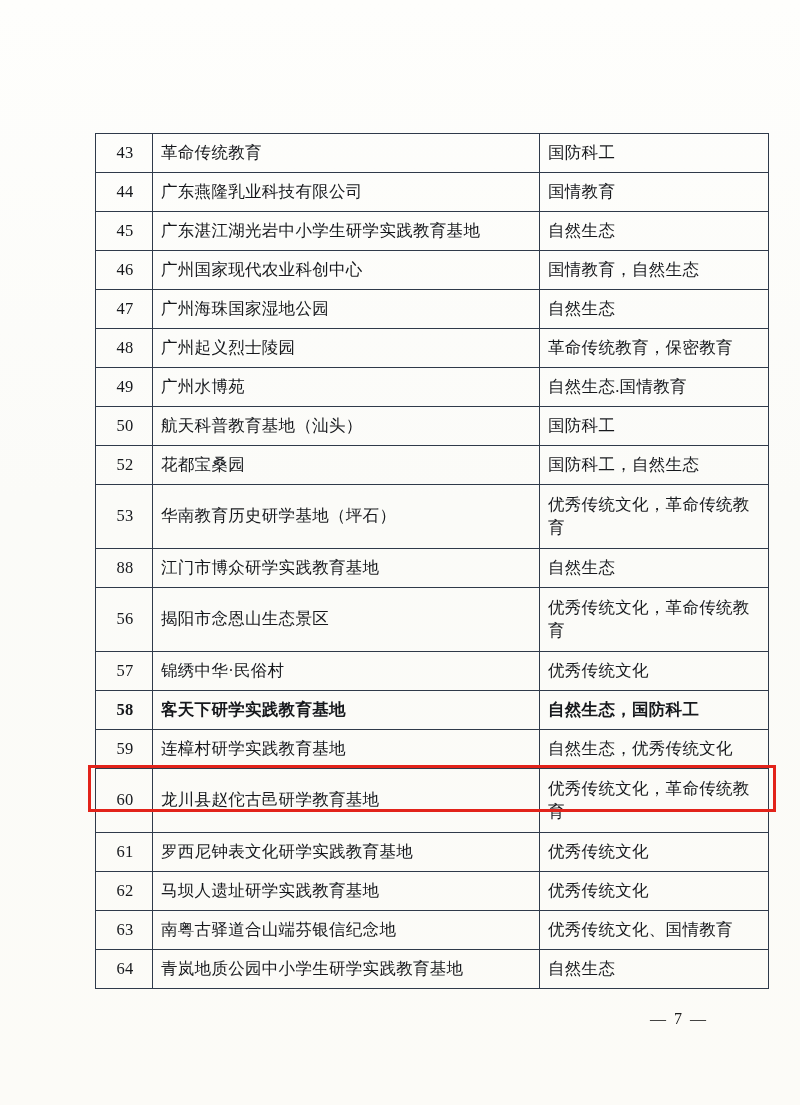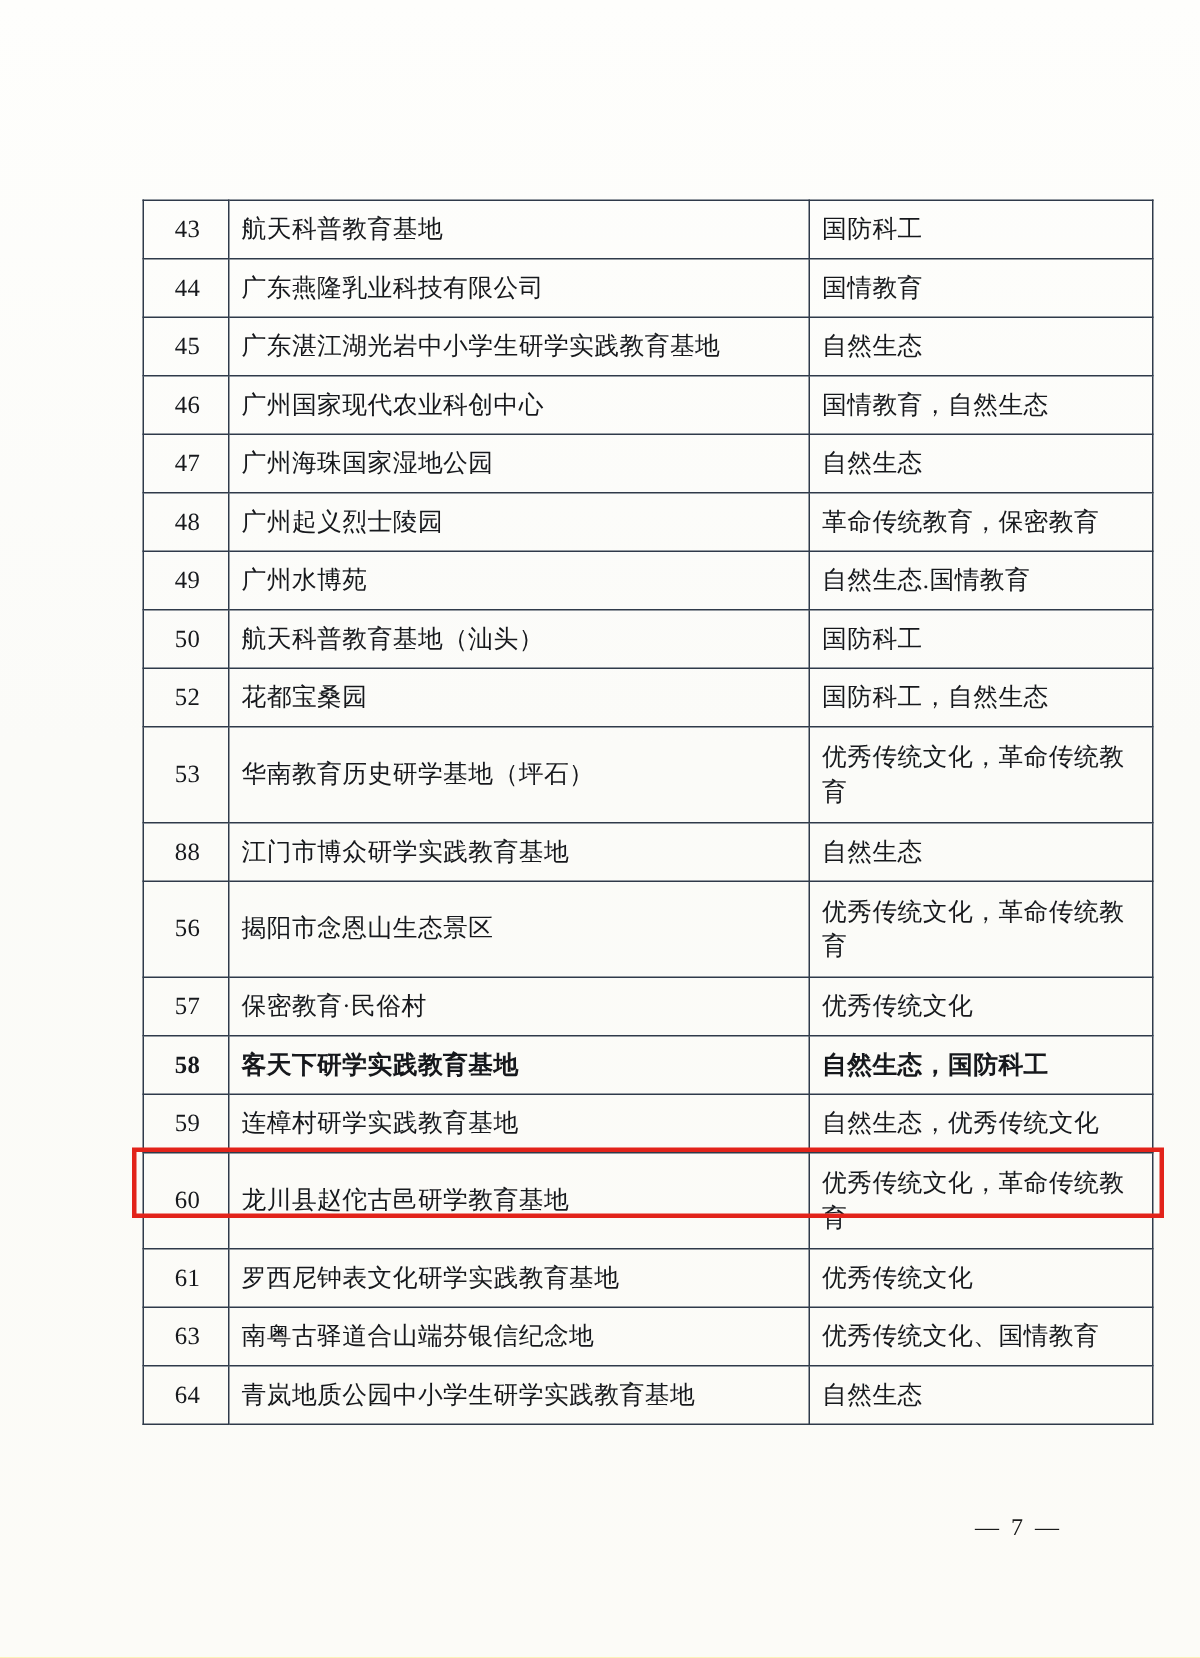--- a/index.html
+++ b/index.html
@@ -14,21 +14,21 @@
     color: #1a1a1a;
     position: relative;
     overflow: hidden;
   }
   .page {
     position: absolute;
     left: 0;
     top: 0;
     width: 800px;
     height: 1105px;
-    background: #fde047;
+    background: #e5e5e5;
   }
   
   .paper-tint {
     position: absolute;
     inset: 0;
     background: linear-gradient(180deg, #fefefc 0%, #fbfbf8 45%, #fcfbf7 100%);
     pointer-events: none;
   }
   .table-wrap {
     position: absolute;
@@ -93,21 +93,21 @@
 <body>
 
 <div class="page">
   <div class="paper-tint"></div>
 
   <div class="table-wrap">
     <table class="doc-table" id="doc-table">
       <tbody id="table-body">
           <tr class="row-h1">
             <td class="col-num">43</td>
-            <td class="col-name">航天科普教育基地</td>
+            <td class="col-name">革命传统教育</td>
             <td class="col-type">国防科工</td>
           </tr>
           <tr class="row-h1">
             <td class="col-num">44</td>
             <td class="col-name">广东燕隆乳业科技有限公司</td>
             <td class="col-type">国情教育</td>
           </tr>
           <tr class="row-h1">
             <td class="col-num">45</td>
             <td class="col-name">广东湛江湖光岩中小学生研学实践教育基地</td>
@@ -153,21 +153,21 @@
             <td class="col-name">江门市博众研学实践教育基地</td>
             <td class="col-type">自然生态</td>
           </tr>
           <tr class="row-h2">
             <td class="col-num">56</td>
             <td class="col-name">揭阳市念恩山生态景区</td>
             <td class="col-type">优秀传统文化，革命传统教育</td>
           </tr>
           <tr class="row-h1">
             <td class="col-num">57</td>
-            <td class="col-name">保密教育·民俗村</td>
+            <td class="col-name">锦绣中华·民俗村</td>
             <td class="col-type">优秀传统文化</td>
           </tr>
           <tr class="row-h1 highlight-row">
             <td class="col-num">58</td>
             <td class="col-name">客天下研学实践教育基地</td>
             <td class="col-type">自然生态，国防科工</td>
           </tr>
           <tr class="row-h1">
             <td class="col-num">59</td>
             <td class="col-name">连樟村研学实践教育基地</td>
@@ -177,20 +177,25 @@
             <td class="col-num">60</td>
             <td class="col-name">龙川县赵佗古邑研学教育基地</td>
             <td class="col-type">优秀传统文化，革命传统教育</td>
           </tr>
           <tr class="row-h1">
             <td class="col-num">61</td>
             <td class="col-name">罗西尼钟表文化研学实践教育基地</td>
             <td class="col-type">优秀传统文化</td>
           </tr>
           <tr class="row-h1">
+            <td class="col-num">62</td>
+            <td class="col-name">马坝人遗址研学实践教育基地</td>
+            <td class="col-type">优秀传统文化</td>
+          </tr>
+          <tr class="row-h1">
             <td class="col-num">63</td>
             <td class="col-name">南粤古驿道合山端芬银信纪念地</td>
             <td class="col-type">优秀传统文化、国情教育</td>
           </tr>
           <tr class="row-h1">
             <td class="col-num">64</td>
             <td class="col-name">青岚地质公园中小学生研学实践教育基地</td>
             <td class="col-type">自然生态</td>
           </tr>
         </tbody>

